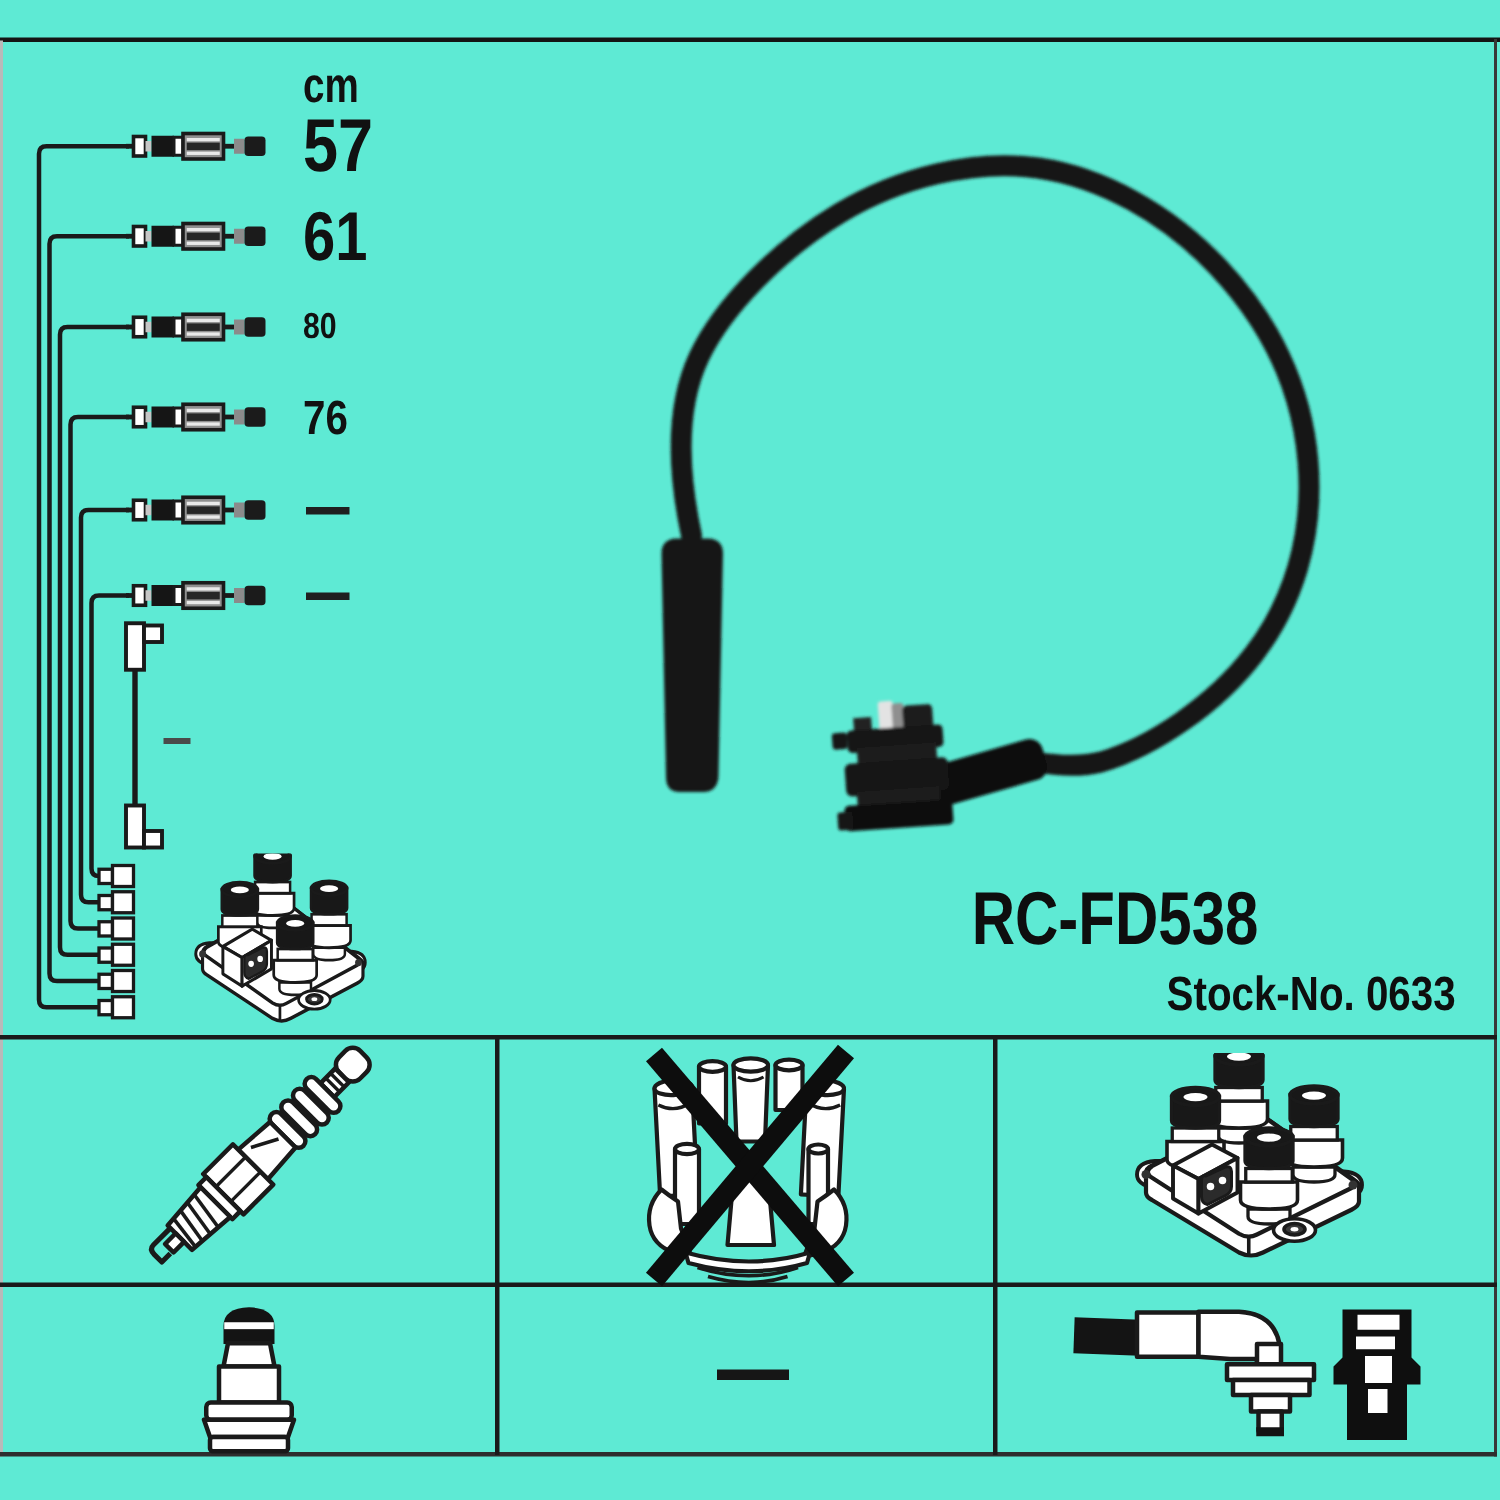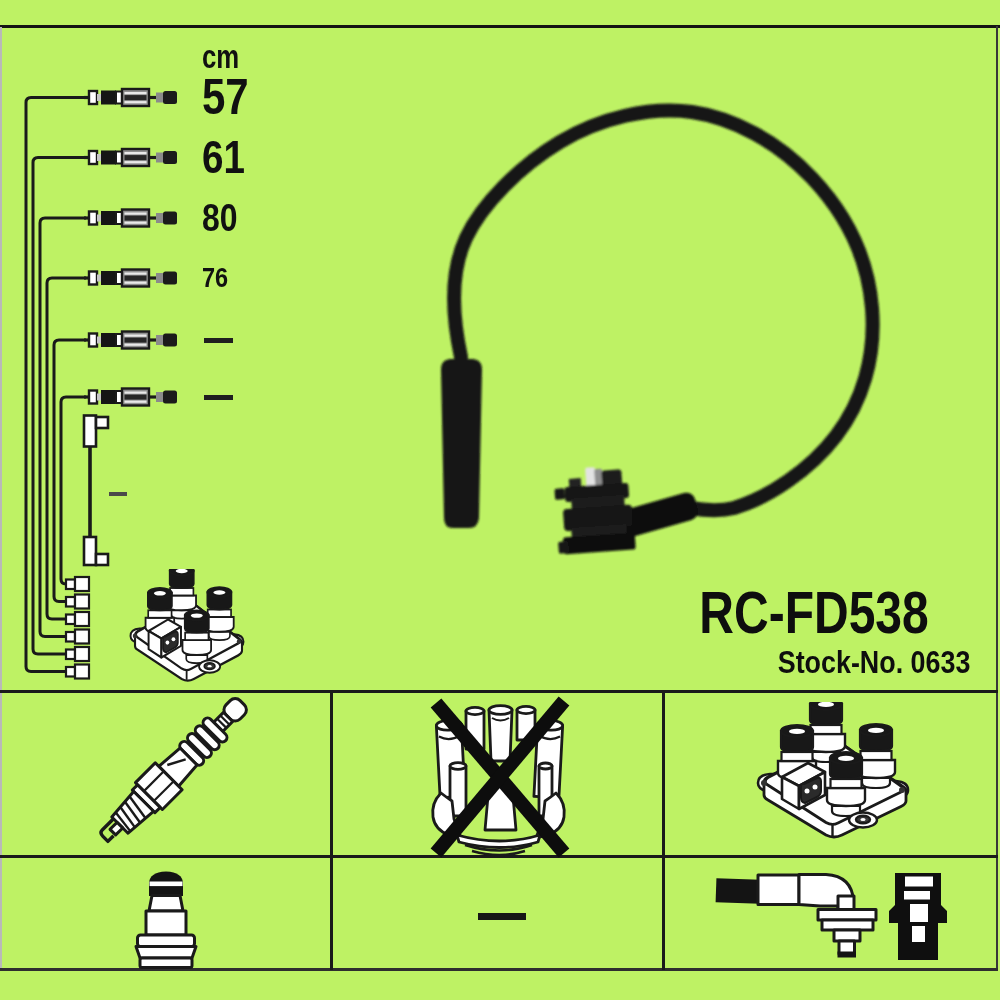--- a/index.html
+++ b/index.html
@@ -1,16 +1,16 @@
 <!DOCTYPE html>
 <html><head>
 <meta charset="utf-8">
 <style>
   html,body{margin:0;padding:0;background:#fff;}
-  .page{position:relative;width:1000px;height:1000px;background:#bef264;overflow:hidden;
+  .page{position:relative;width:1000px;height:1000px;background:#5eead4;overflow:hidden;
         font-family:"Liberation Sans",sans-serif;color:#111;filter:blur(0.4px);}
   .rule{position:absolute;background:#1a1a1a;}
   .txt{position:absolute;font-weight:bold;white-space:nowrap;display:flex;align-items:center;}
   .cond{transform:scaleX(0.84);transform-origin:left center;display:inline-block;}
   .condr{transform:scaleX(0.8);transform-origin:right center;display:inline-block;}
   .dash{position:absolute;background:#1f1f1f;}
   svg{position:absolute;left:0;top:0;}
 </style>
 </head>
 <body>
@@ -30,33 +30,33 @@
   <div class="txt" style="left:202px;top:41px;height:32px;font-size:33px;">
     <span class="cond" style="transform:scaleX(0.78);">cm</span>
   </div>
 
   <div class="txt" style="left:202px;top:78px;height:38px;font-size:50px;">
     <span class="cond">57</span>
     </div>
   <div class="txt" style="left:202px;top:138px;height:38px;font-size:46px;">
     <span class="cond">61</span>
     </div>
-  <div class="txt" style="left:202px;top:199px;height:38px;font-size:38px;">
+  <div class="txt" style="left:202px;top:199px;height:38px;font-size:24px;">
     <span class="cond">80</span>
     </div>
-  <div class="txt" style="left:202px;top:259px;height:38px;font-size:28px;text-align:right;">
+  <div class="txt" style="left:202px;top:259px;height:38px;font-size:32px;text-align:right;">
     <span class="cond">76</span>
     </div>
 
   <div class="dash" style="left:204px;top:337.5px;width:29px;height:5px;" aria-label="–"></div>
   <div class="dash" style="left:204px;top:394.5px;width:29px;height:5px;" aria-label="–"></div>
   <div class="dash" style="left:109px;top:491.5px;width:18px;height:4.5px;background:#4a4a4a;" aria-label="–"></div>
   <div class="dash" style="left:478px;top:913px;width:48px;height:7px;background:#161616;" aria-label="–"></div>
 
-  <div class="txt" style="left:600px;top:585px;width:370px;height:54px;font-size:60px;justify-content:center;color:#0e0e0e;">
+  <div class="txt" style="left:600px;top:585px;width:370px;height:54px;font-size:50px;justify-content:flex-start;color:#0e0e0e;">
     <span class="condr">RC-FD538</span>
     </div>
   <div class="txt" style="left:600px;top:641px;width:370px;height:42px;font-size:32px;justify-content:flex-end;color:#0e0e0e;">
     <span class="condr" style="transform:scaleX(0.84);">Stock-No. 0633</span>
     </div>
 
   <svg width="1000" height="1000" viewBox="0 0 1000 1000">
     <defs>
       <filter id="photo-soft" x="-5%" y="-5%" width="110%" height="110%">
         <feGaussianBlur stdDeviation="0.9"></feGaussianBlur>

